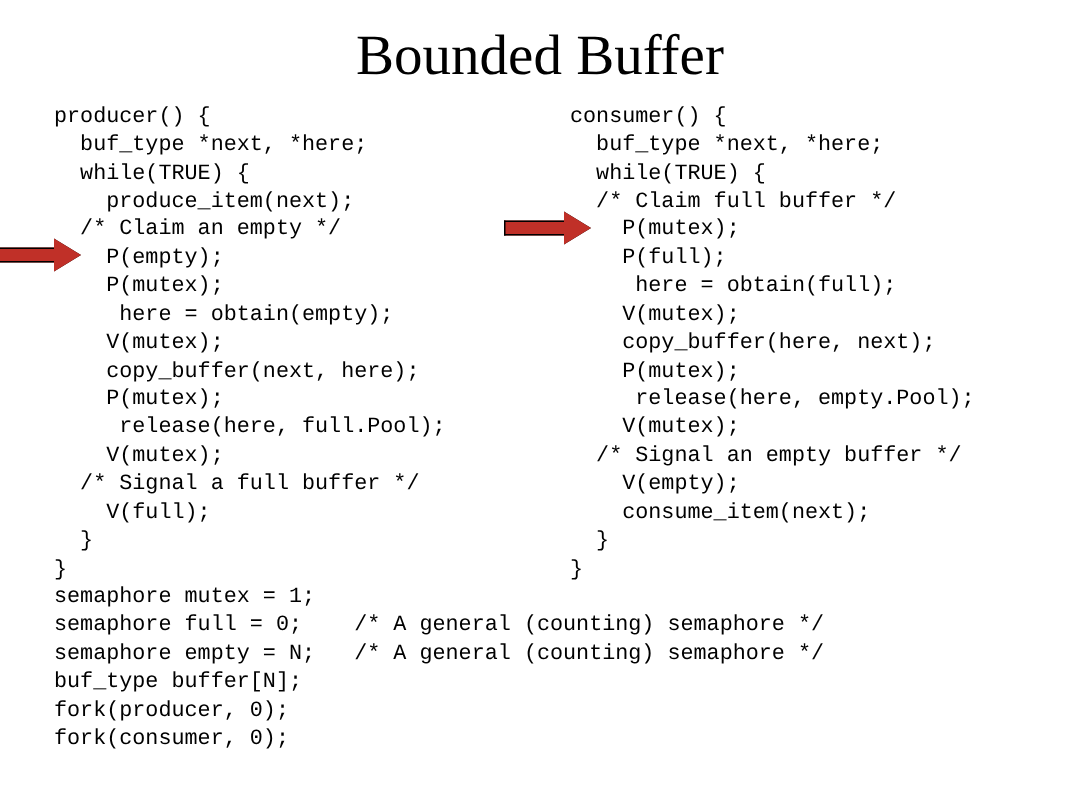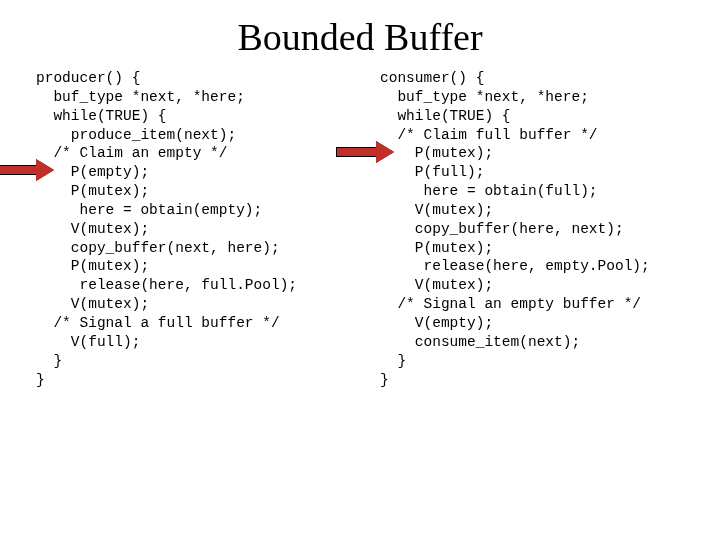--- a/index.html
+++ b/index.html
@@ -122,13 +122,19 @@
     copy_buffer(here, next);
     P(mutex);
      release(here, empty.Pool);
     V(mutex);
   /* Signal an empty buffer */
     V(empty);
     consume_item(next);
   }
 }</div>
   </div>
+  <div class="bottom">semaphore mutex = 1;
+semaphore full = 0;    /* A general (counting) semaphore */
+semaphore empty = N;   /* A general (counting) semaphore */
+buf_type buffer[N];
+fork(producer, 0);
+fork(consumer, 0);</div>
 </div>
 
 </body></html>

